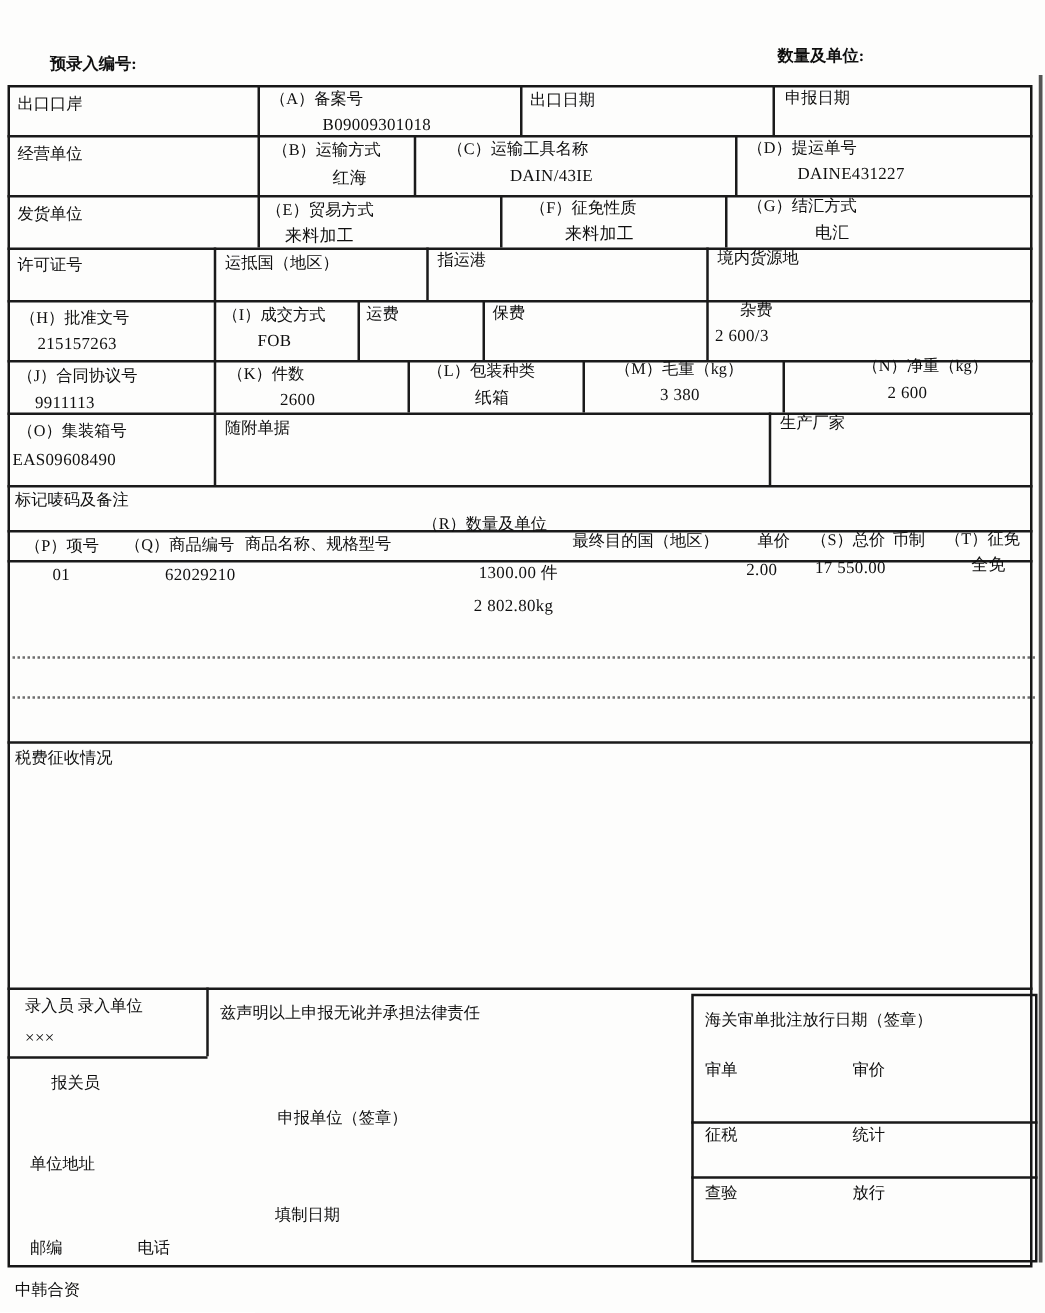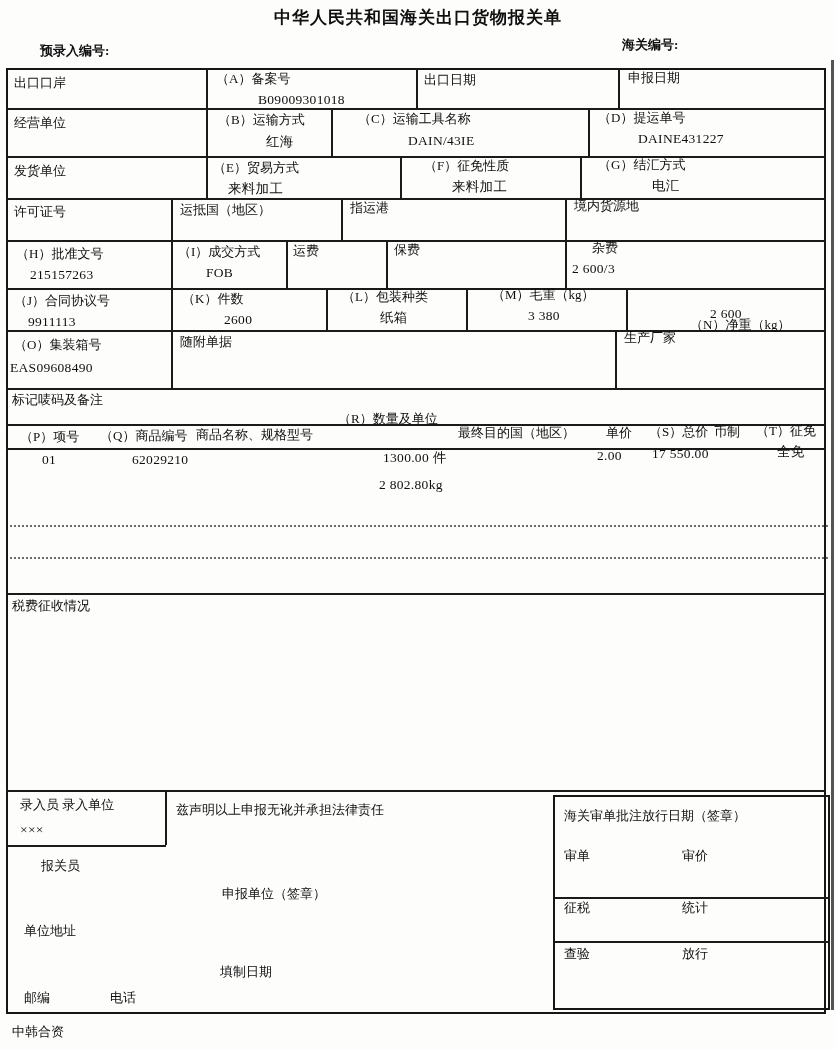--- a/index.html
+++ b/index.html
@@ -15,24 +15,23 @@
   .dash{position:absolute;height:0;border-top:2px dotted #4a4a4a;opacity:.8;}
   .box{position:absolute;border:2px solid #161616;box-sizing:border-box;background:transparent;}
   .edge{position:absolute;background:#1c1c1c;}
   .val{font-size:13.5px;letter-spacing:.3px;}
 </style>
 </head>
 <body>
 
 <div class="form">
 
-  <div class="title">中华人民共和国海关出口货物报关单</div>
 
   <span class="t b" style="left:40px;top:44px;">预录入编号:</span>
-  <span class="t b" style="left:622px;top:38px;">海关编号:</span>
+  <span class="t b" style="left:622px;top:38px;">数量及单位:</span>
 
   <div class="frame"></div>
   <div id="lines">
       <div class="hline" style="left: 6px; top: 108px; width: 820px;"></div>
       <div class="hline" style="left: 6px; top: 156px; width: 820px;"></div>
       <div class="hline" style="left: 6px; top: 198px; width: 820px;"></div>
       <div class="hline" style="left: 6px; top: 240px; width: 820px;"></div>
       <div class="hline" style="left: 6px; top: 288px; width: 820px;"></div>
       <div class="hline" style="left: 6px; top: 330px; width: 820px;"></div>
       <div class="hline" style="left: 6px; top: 388px; width: 820px;"></div>
@@ -107,21 +106,21 @@
   <span class="t val" style="left:572px;top:261px;">2 600/3</span>
 
   <span class="t" style="left:14px;top:294px;">（J）合同协议号</span>
   <span class="t val" style="left:28px;top:314px;">9911113</span>
   <span class="t" style="left:182px;top:292px;">（K）件数</span>
   <span class="t val" style="left:224px;top:312px;">2600</span>
   <span class="t" style="left:342px;top:290px;">（L）包装种类</span>
   <span class="t val" style="left:380px;top:310px;">纸箱</span>
   <span class="t" style="left:492px;top:288px;">（M）毛重（kg）</span>
   <span class="t val" style="left:528px;top:308px;">3 380</span>
-  <span class="t" style="left:690px;top:286px;margin-top:32px;">（N）净重（kg）</span>
+  <span class="t" style="left:690px;top:286px;">（N）净重（kg）</span>
   <span class="t val" style="left:710px;top:306px;">2 600</span>
 
   <span class="t" style="left:14px;top:338px;">（O）集装箱号</span>
   <span class="t val" style="left:10px;top:360px;">EAS09608490</span>
   <span class="t" style="left:180px;top:335px;">随附单据</span>
   <span class="t" style="left:624px;top:331px;">生产厂家</span>
 
   <span class="t" style="left:12px;top:393px;">标记唛码及备注</span>
 
   <span class="t" style="left:20px;top:430px;">（P）项号</span>

